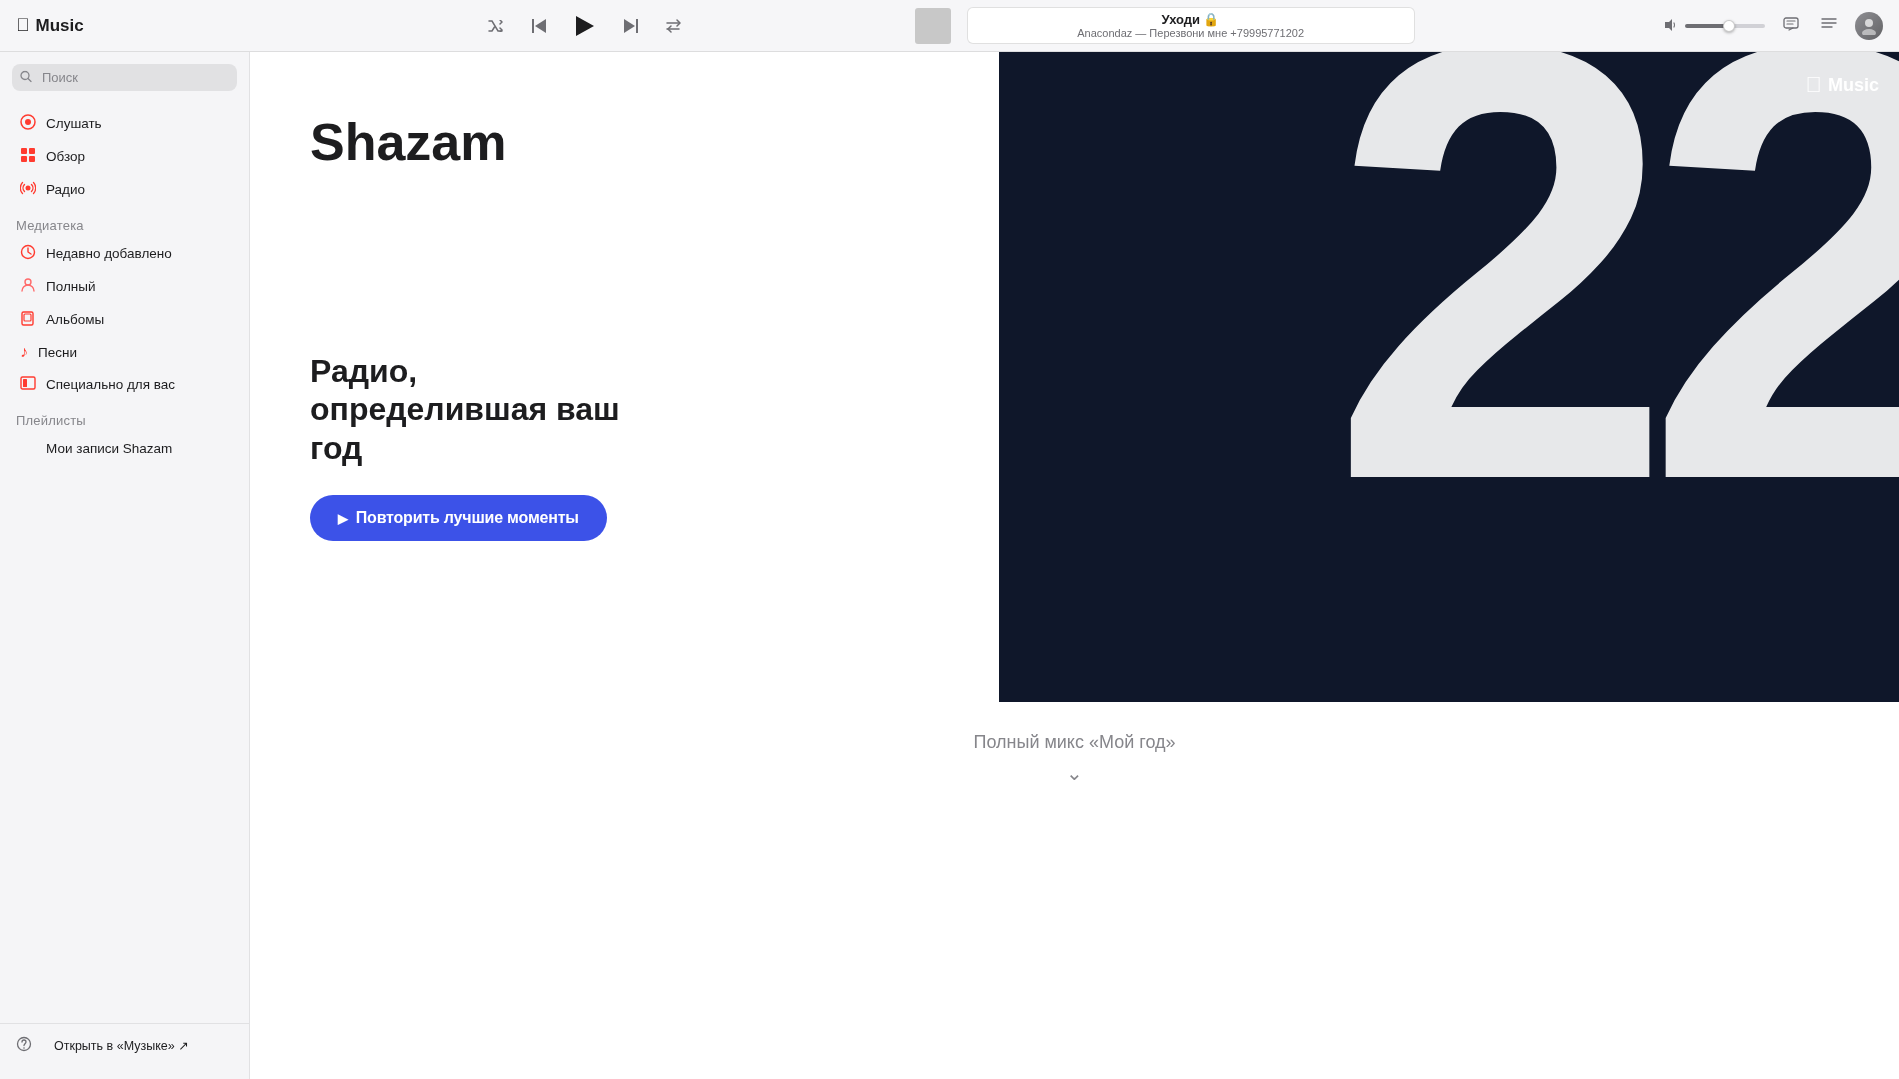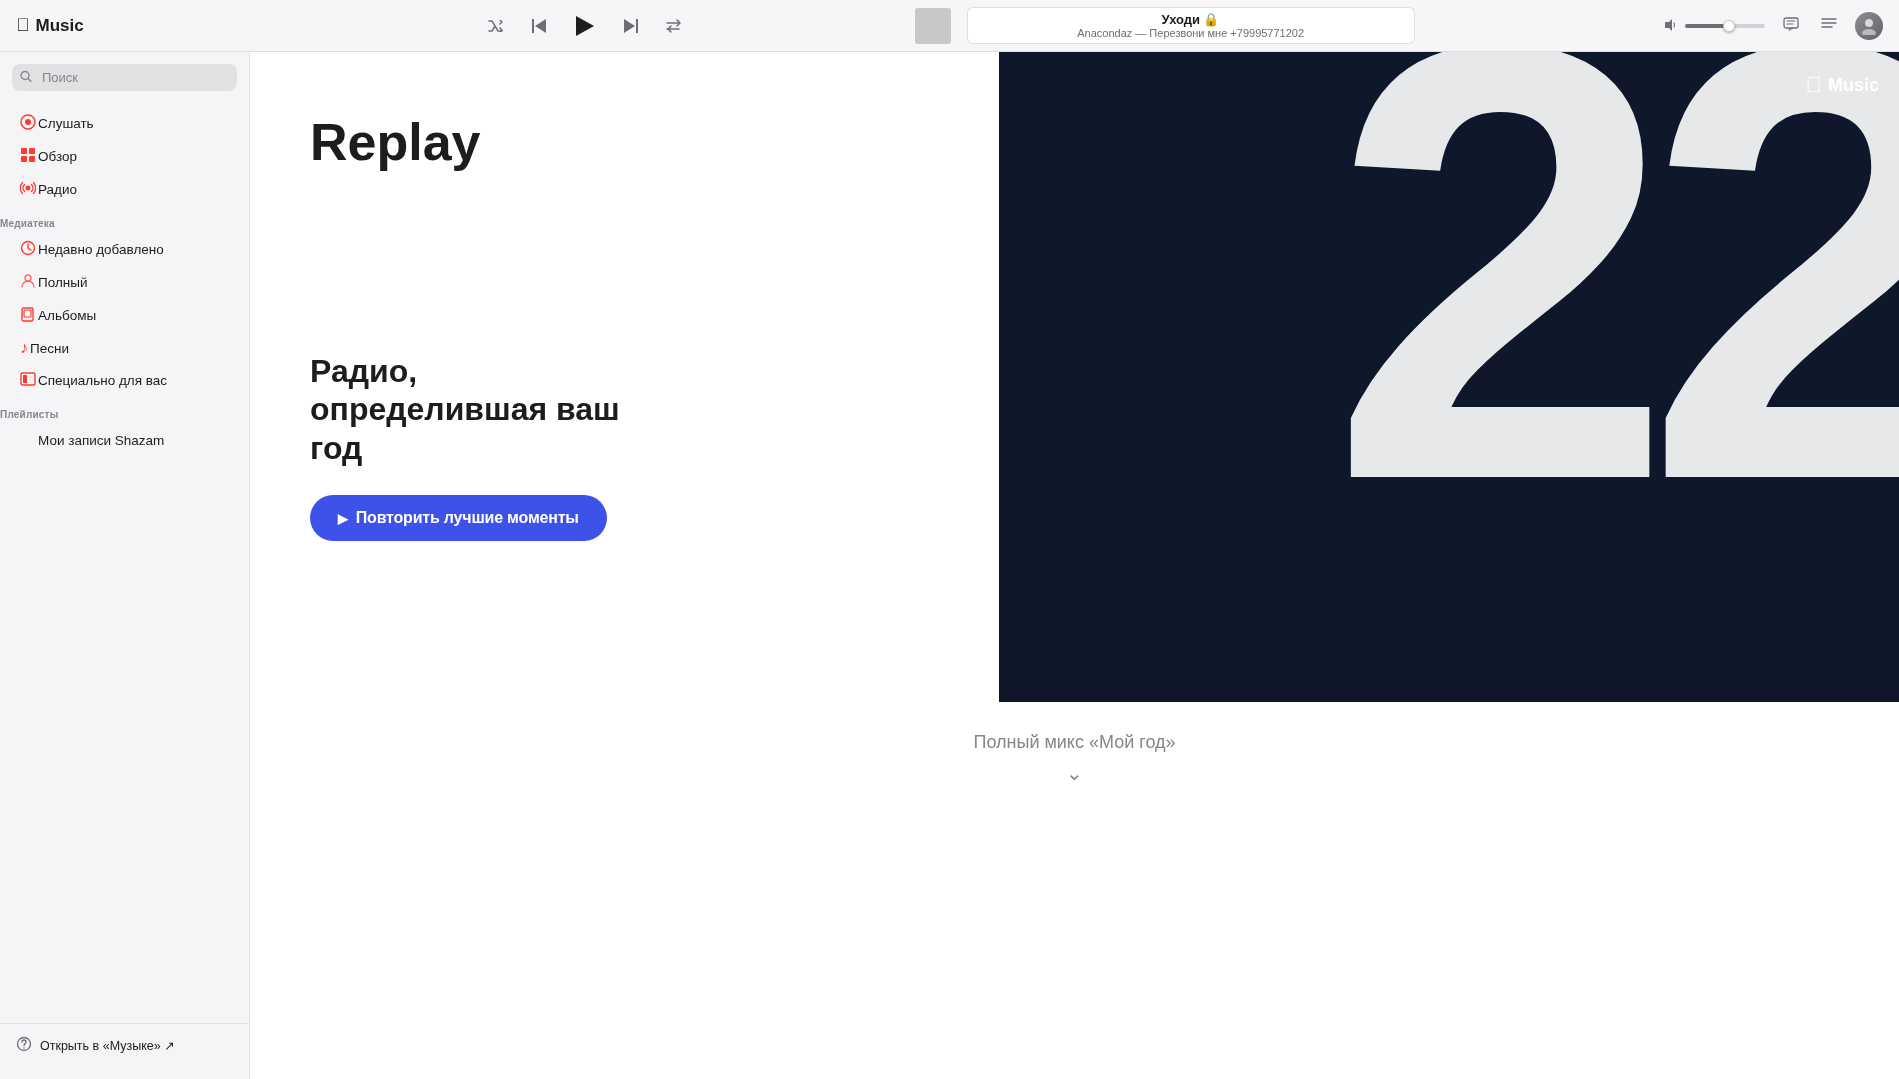--- a/index.html
+++ b/index.html
@@ -186,48 +186,48 @@
       position: absolute;
       left: 8px;
       top: 50%;
       transform: translateY(-50%);
       color: #86868b;
       font-size: 12px;
     }
     .nav-item {
       display: flex;
       align-items: center;
-      gap: 2px;
+      gap: 10px;
       padding: 7px 16px;
       cursor: pointer;
       font-size: 13.5px;
       color: #1d1d1f;
       border-radius: 6px;
       margin: 0 4px;
     }
     .nav-icon { font-size: 15px; }
     .nav-icon.red { color: #ff3b30; }
 
     .section-label {
-      font-size: 10px;
-      font-weight: 700;
+      font-size: 13px;
+      font-weight: 400;
       color: #86868b;
-      padding: 12px 0 4px;
+      padding: 12px 16px 4px;
       text-transform: none;
       letter-spacing: 0.2px;
     }
     .sidebar-footer {
       margin-top: auto;
       padding: 12px 16px;
       border-top: 1px solid rgba(0,0,0,0.08);
     }
     .open-music-btn {
       display: flex;
       align-items: center;
-      gap: 8px;
+      gap: 22px;
       font-size: 12.5px;
       color: #1d1d1f;
       cursor: pointer;
       background: none;
       border: none;
     }
     .open-music-icon { font-size: 15px; color: #6e6e73; }
 
     
     .content-area {
@@ -550,21 +550,21 @@
         </span>
         <span>Открыть в «Музыке» ↗</span>
       </button>
     </div>
   </div>
 
   <div class="content-area">
     <div class="hero-banner">
 
       <div class="hero-text-area">
-        <div class="replay-title">Replay</div>
+        <div class="replay-title">Shazam</div>
         <div class="hero-subtitle">
           <span>Радио,</span><br>
           <span>определившая ваш</span><br>
           <span>год</span>
         </div>
         <button class="replay-btn">
           <span class="play-tri">▶</span>
           <span>Повторить лучшие моменты</span>
         </button>
       </div>

